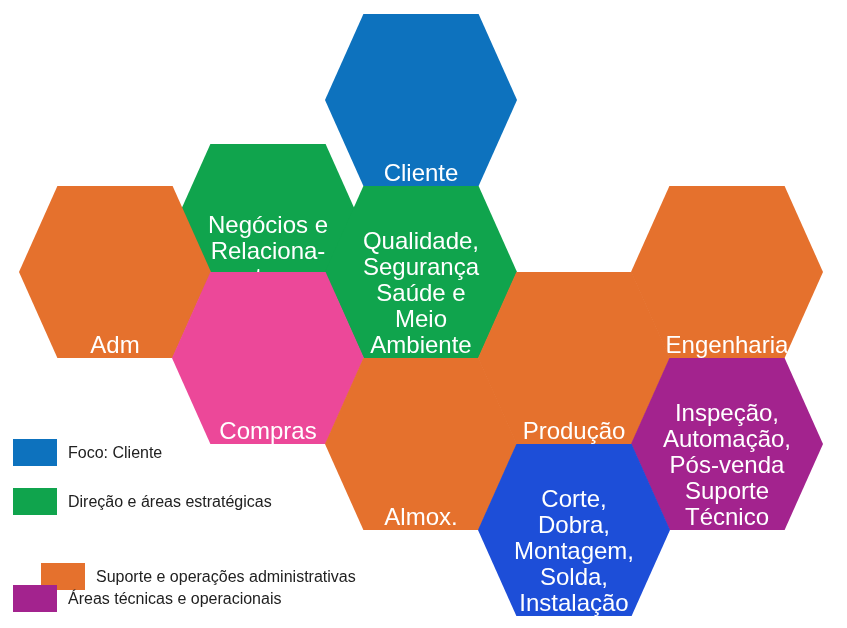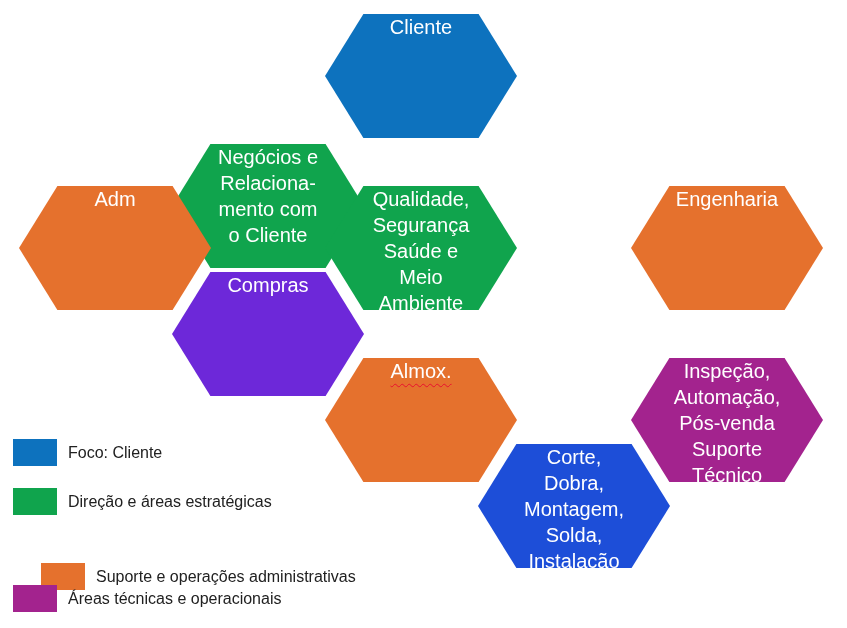--- a/index.html
+++ b/index.html
@@ -8,26 +8,26 @@
     background: #ffffff;
     font-family: "Liberation Sans", sans-serif;
     position: relative;
     overflow: hidden;
   }
   .stage { position: absolute; inset: 0; }
 
   
   .hx {
     position: absolute;
-    width: 192px; height: 124px;
+    width: 192px; height: 172px;
     clip-path: polygon(20% 0%, 80% 0%, 100% 50%, 80% 100%, 20% 100%, 0% 50%);
-    display: flex; align-items: flex-start; justify-content: center;
+    display: flex; align-items: flex-end; justify-content: center;
     text-align: center;
     color: #ffffff;
-    font-size: 20px; line-height: 26px;
+    font-size: 24px; line-height: 26px;
   }
   .hx .hex-label { white-space: pre-line; display: inline-block; max-width: 160px; }
 
   
   .pos-cliente    { left: 325px; top: 14px;  }
   .pos-negocios   { left: 172px; top: 100px; margin-top: 44px; }
   .pos-inovacao   { left: 478px; top: 100px; }
   .pos-adm        { left: 19px;  top: 186px; }
   .pos-qualidade  { left: 325px; top: 186px; }
   .pos-engenharia { left: 631px; top: 186px; }
@@ -87,24 +87,27 @@
 Segurança
 Saúde e
 Meio
 Ambiente</span>
   </div>
 
   <div class="hx pos-engenharia" style="background: rgb(229, 113, 45);">
     <span class="hex-label">Engenharia</span>
   </div>
 
-  <div class="hx pos-compras" style="background: #6d28d9;">
+  <div class="hx pos-compras" style="background: #ec4899;">
     <span class="hex-label">Compras</span>
   </div>
 
+  <div class="hx pos-producao" style="background: rgb(229, 113, 45);">
+    <span class="hex-label">Produção</span>
+  </div>
 
   <div class="hx pos-almox" style="background: rgb(229, 113, 45);">
     <span class="hex-label misspelled">Almox.</span>
   </div>
 
   <div class="hx pos-inspecao" style="background: rgb(163, 35, 142);">
     <span class="hex-label">Inspeção,
 Automação,
 Pós-venda
 Suporte

